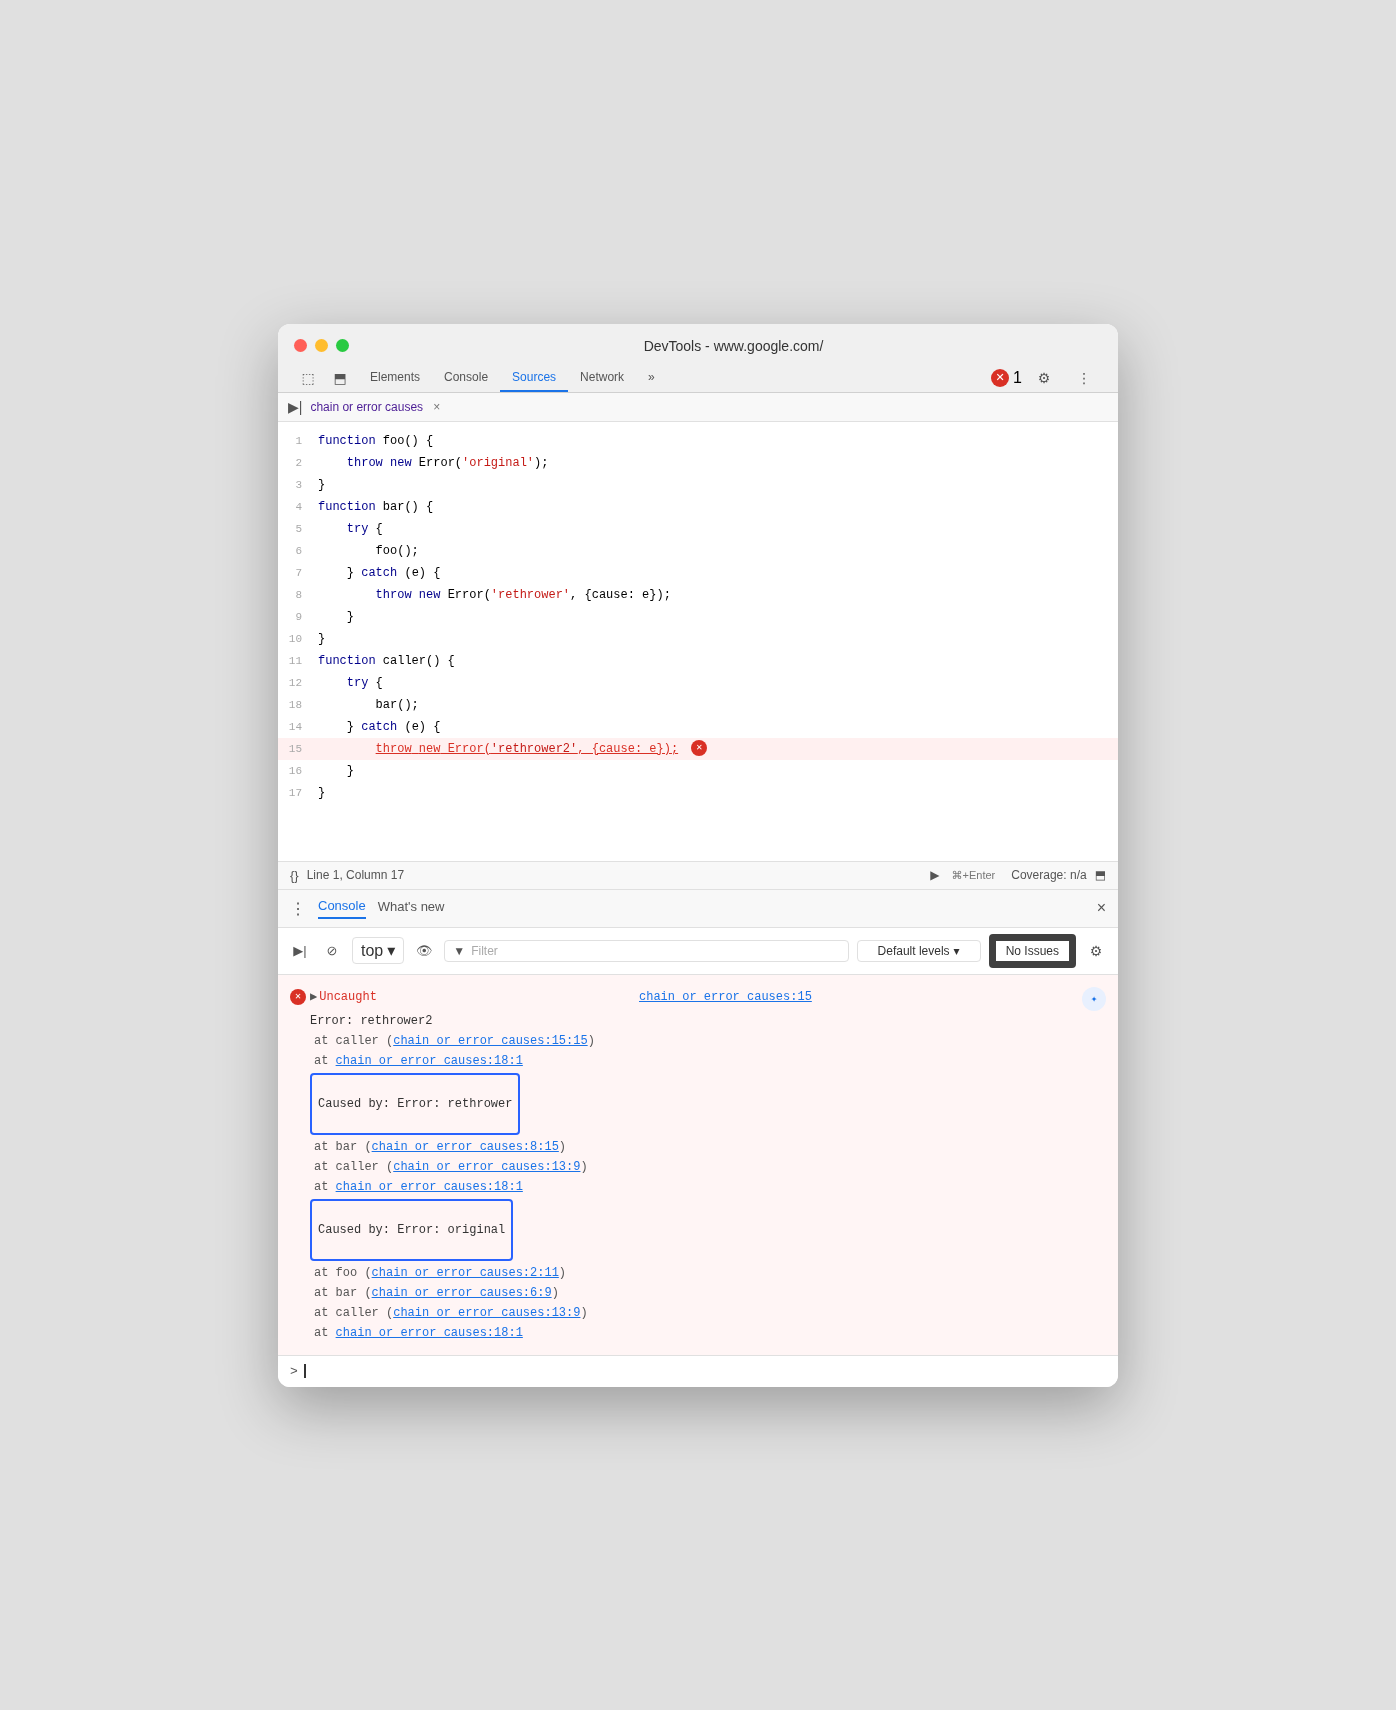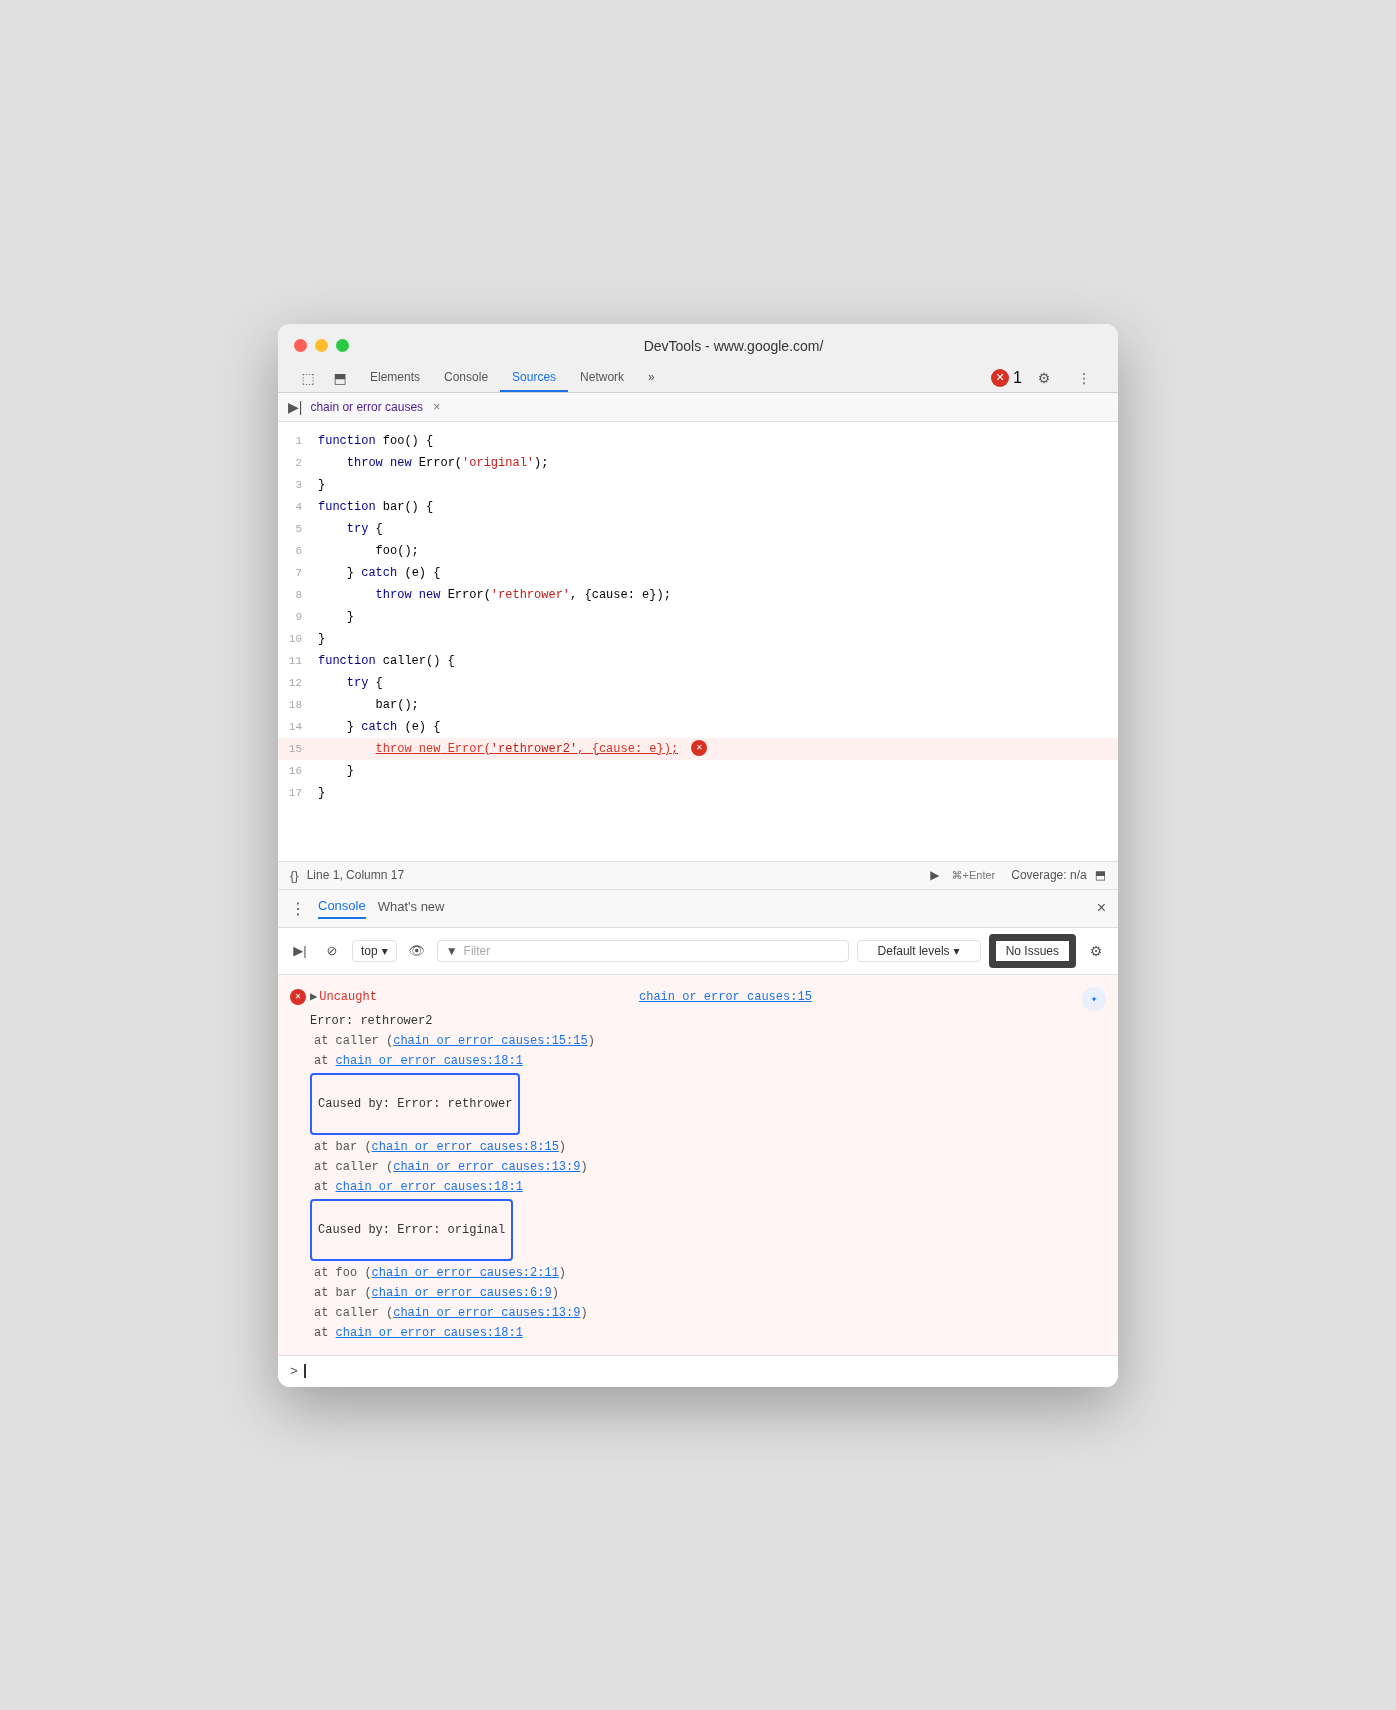--- a/index.html
+++ b/index.html
@@ -269,21 +269,21 @@
       color: #555;
       font-size: 13px;
     }
     .top-selector {
       display: flex;
       align-items: center;
       gap: 4px;
       padding: 3px 8px;
       border: 1px solid #e0e0e0;
       border-radius: 4px;
-      font-size: 12px;
+      font-size: 16px;
       color: #333;
       cursor: pointer;
     }
     .filter-input {
       display: flex;
       align-items: center;
       gap: 6px;
       flex: 1;
       padding: 3px 8px;
       border: 1px solid #e0e0e0;

